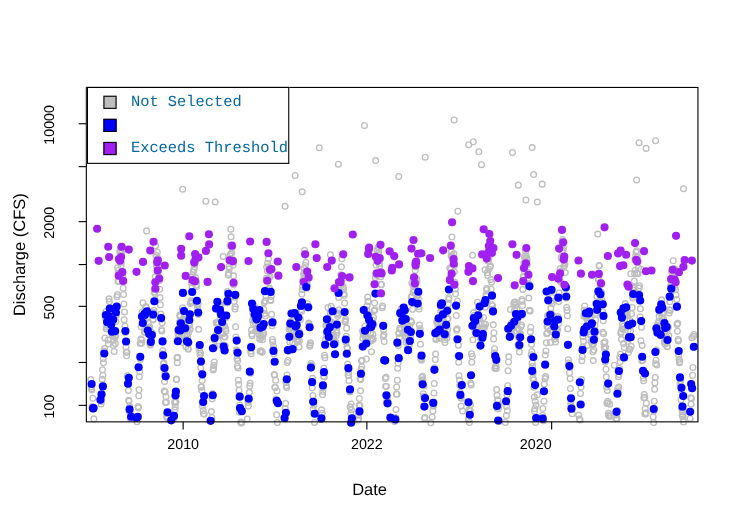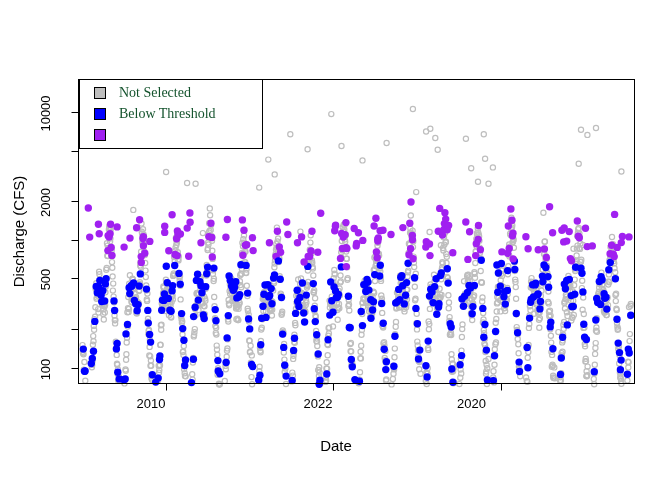--- a/index.html
+++ b/index.html
@@ -46,20 +46,21 @@
     transform-origin: 50% 50%;
   }
   .tick-label {
     position: absolute;
     color: #000000;
     font-size: 13px;
     font-family: "Liberation Sans", sans-serif;
     white-space: nowrap;
   }
   .xtick-label {
+    text-align: center;
     width: 60px;
   }
   .ytick-label {
     transform: rotate(-90deg);
     transform-origin: 50% 50%;
     text-align: center;
     width: 54px;
   }
   #legend-box {
     position: absolute;
@@ -75,22 +76,22 @@
   .legend-swatch {
     width: 12px;
     height: 12px;
     border: 1px solid #000000;
     box-sizing: border-box;
     margin-right: 13px;
     flex: 0 0 auto;
   }
   .legend-text {
     font-size: 14px;
-    color: #14532d;
-    font-family: Liberation Serif, serif;
+    color: #0369a1;
+    font-family: Liberation Mono, monospace;
     white-space: nowrap;
     line-height: 14px;
   }
 </style>
 </head>
 <body>
 
 <div id="plot-root">
 
   <svg id="chart-svg" width="672" height="480">
@@ -2081,20 +2082,20 @@
       <div class="tick-label ytick-label" style="left: 17.5px; top: 105.5px;">10000</div>
     </div>
 
   <div id="legend-box" style="left: 79px; top: 79px; width: 184px; height: 70px; padding: 2px 8px 0px 14px; box-sizing: border-box;">
     <div class="legend-row">
       <span class="legend-swatch" id="sw0" style="background: rgb(190, 190, 190);"></span>
       <span class="legend-text">Not Selected</span>
     </div>
     <div class="legend-row">
       <span class="legend-swatch" id="sw1" style="background: rgb(0, 0, 255);"></span>
-      <span class="legend-text">Below Threshold</span>
     </div>
     <div class="legend-row">
       <span class="legend-swatch" id="sw2" style="background: rgb(160, 32, 240);"></span>
+      <span class="legend-text">Exceeds Threshold</span>
     </div>
   </div>
 
 </div>
 
 </body></html>

